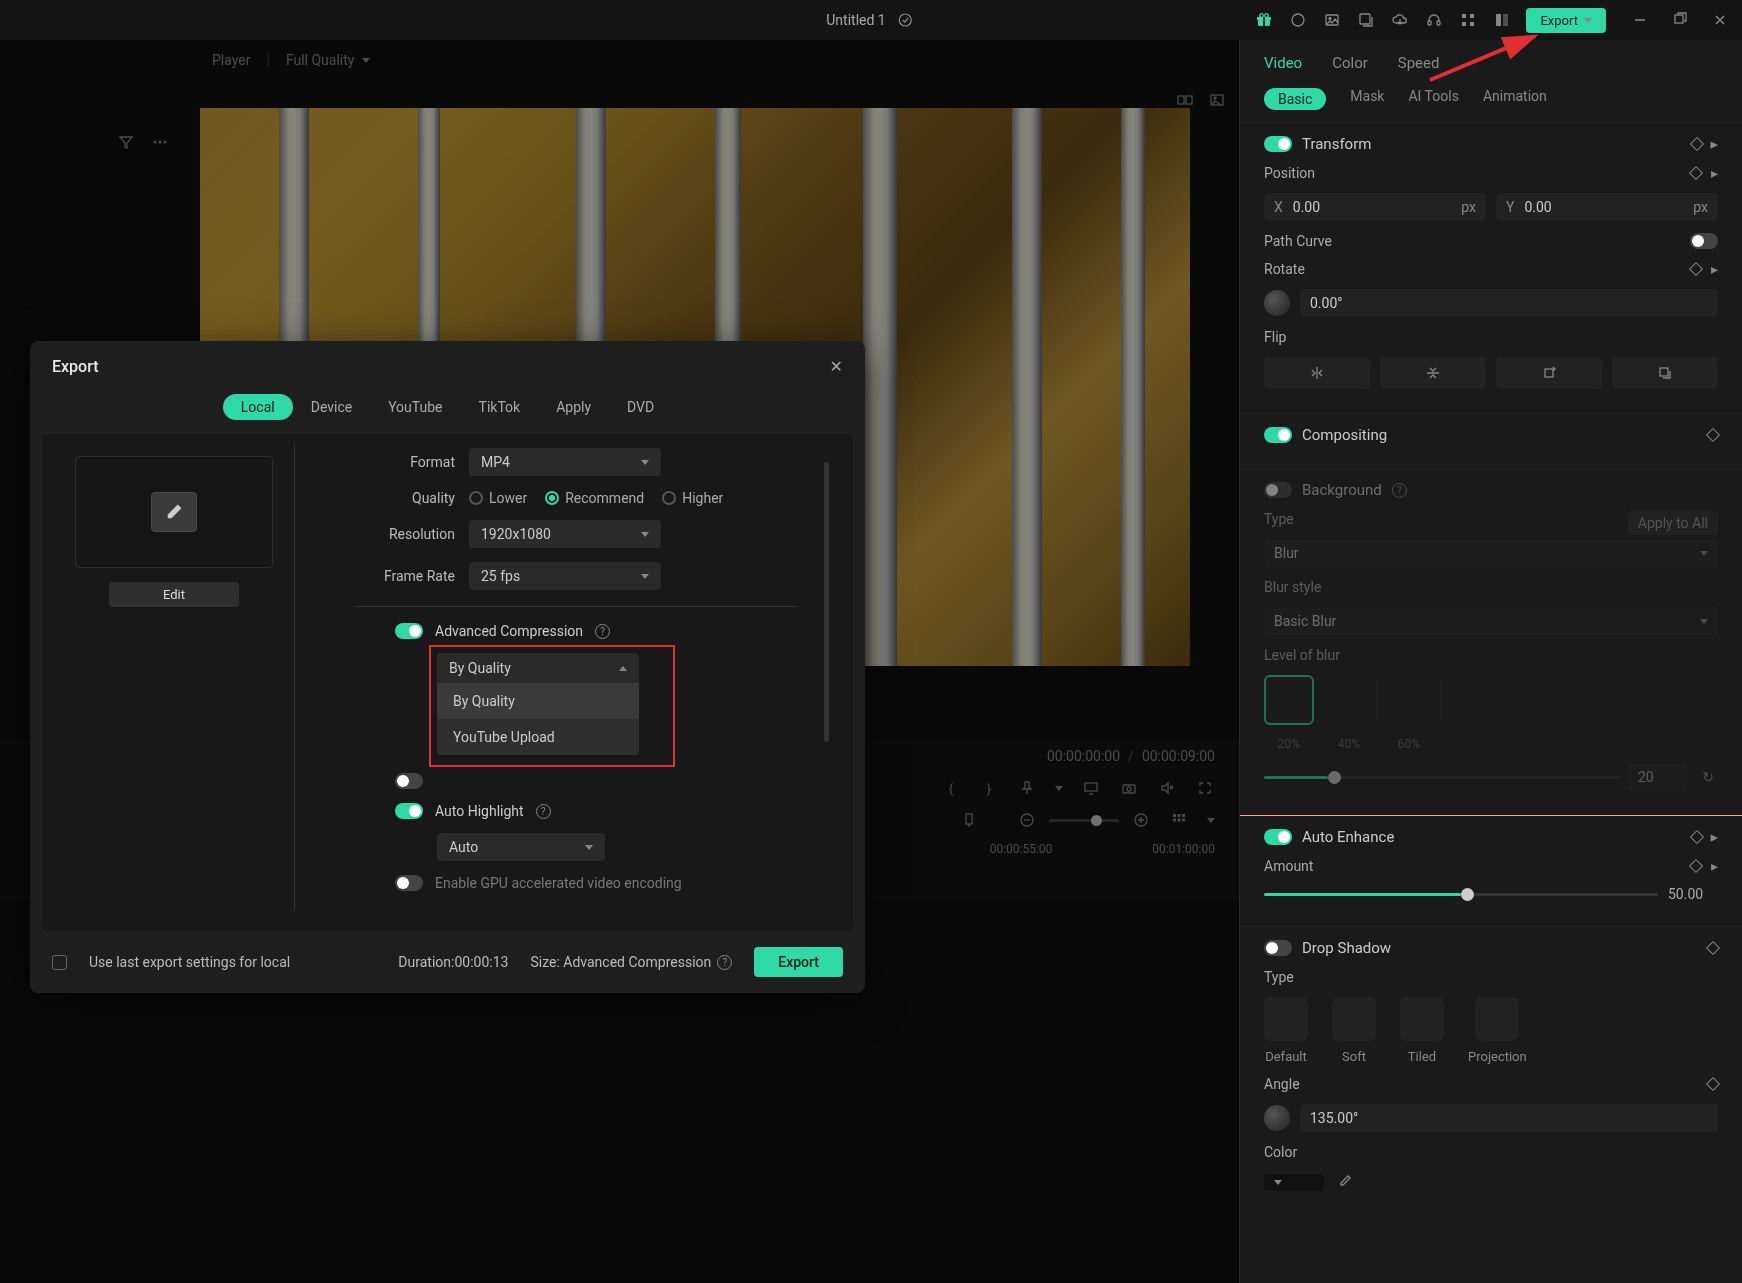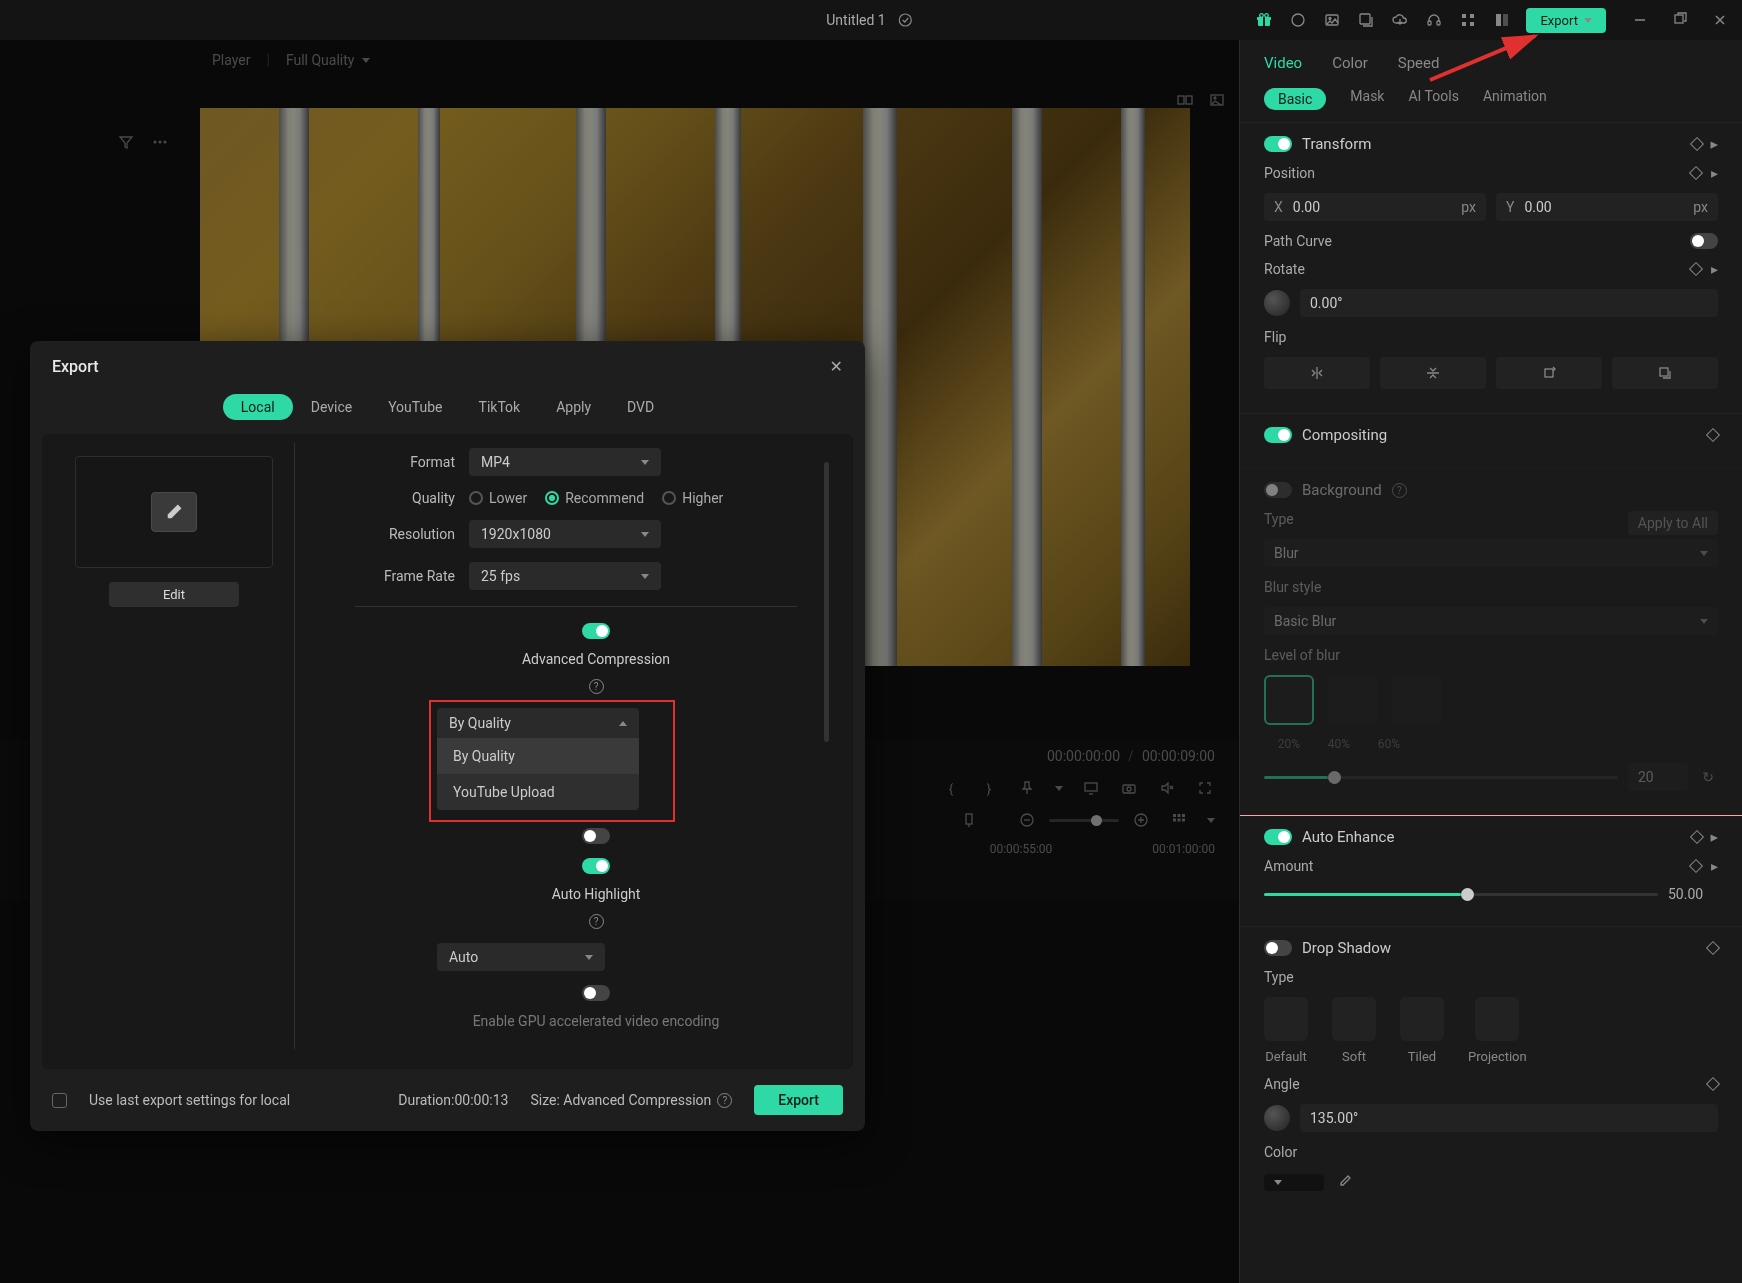--- a/index.html
+++ b/index.html
@@ -56,21 +56,21 @@
 .xy-input .lbl { color: #888; }
 .xy-input .val { flex: 1; color: #ccc; }
 .xy-input .unit { color: #888; }
 .flip-btns { display: flex; gap: 10px; width: 100%; }
 .flip-btn { flex: 1; background: #222; height: 32px; border-radius: 4px; display: flex; align-items: center; justify-content: center; color: #888; }
 .diamond-icon { width: 10px; height: 10px; border: 1px solid #888; transform: rotate(45deg); display: inline-block; }
 .knob { width: 26px; height: 26px; border-radius: 50%; background: radial-gradient(circle at 35% 35%, #555, #222); }
 .blur-boxes { display: flex; gap: 14px; }
 .blur-box { width: 50px; height: 50px; background: #1f1f1f; border-radius: 6px; }
 .blur-box.active { border: 2px solid #2ed9a6; }
-.blur-labels { display: flex; gap: 0; color: #666; font-size: 12px; }
+.blur-labels { display: flex; gap: 10px; color: #666; font-size: 12px; }
 .blur-labels span { width: 50px; text-align: center; }
 .slider-line { height: 3px; background: #333; position: relative; flex: 1; border-radius: 2px; }
 .slider-fill { position: absolute; left: 0; height: 100%; background: #2ed9a6; border-radius: 2px; }
 .slider-thumb { position: absolute; top: -5px; width: 13px; height: 13px; background: #ccc; border-radius: 50%; }
 .shadow-types { display: flex; gap: 24px; }
 .shadow-type { display: flex; flex-direction: column; align-items: center; gap: 8px; }
 .shadow-box { width: 44px; height: 44px; background: #222; border-radius: 6px; }
 .shadow-type span { color: #888; font-size: 13px; }
 .rp-dimmed { opacity: 0.45; }
 .apply-all { position: absolute; right: 0; top: 0; background: #2a2a2a; padding: 4px 10px; border-radius: 4px; font-size: 14px; color: #999; }
@@ -95,21 +95,21 @@
 .form-row { display: flex; align-items: center; margin-bottom: 14px; gap: 14px; }
 .form-label { width: 100px; text-align: right; color: #bbb; font-size: 14px; }
 .form-select { flex: 1; max-width: 192px; background: #2a2a2a; padding: 6px 12px; border-radius: 4px; display: flex; align-items: center; justify-content: space-between; color: #ccc; font-size: 14px; cursor: pointer; }
 .chev { width: 0; height: 0; border-left: 4px solid transparent; border-right: 4px solid transparent; border-top: 5px solid #888; }
 .chev.up { border-top: none; border-bottom: 5px solid #888; }
 .radio-group { display: flex; gap: 18px; align-items: center; }
 .radio { display: flex; align-items: center; gap: 6px; color: #aaa; font-size: 14px; cursor: pointer; }
 .radio-dot { width: 14px; height: 14px; border-radius: 50%; border: 2px solid #555; }
 .radio.checked .radio-dot { border-color: #2ed9a6; background: radial-gradient(circle, #2ed9a6 40%, transparent 45%); }
 .divider-h { height: 1px; background: #2f2f2f; margin: 16px 0; }
-.toggle-row { display: flex; align-items: center; gap: 12px; color: #ccc; font-size: 14px; margin-bottom: 14px; margin-left: 40px; flex-direction: column; }
+.toggle-row { display: flex; align-items: center; gap: 12px; color: #ccc; font-size: 14px; margin-bottom: 14px; margin-left: 40px; }
 .toggle-row.off-row { color: #777; }
 .help-circle { width: 15px; height: 15px; border-radius: 50%; border: 1px solid #888; display: flex; align-items: center; justify-content: center; font-size: 10px; color: #888; }
 .compress-select-wrap { position: relative; margin-left: 82px; width: 202px; }
 .compress-select { background: #2a2a2a; padding: 7px 12px; border-radius: 4px 4px 0 0; display: flex; align-items: center; justify-content: space-between; color: #ccc; font-size: 14px; cursor: pointer; }
 .dropdown-menu { background: #2f2f2f; border-radius: 0 0 4px 4px; overflow: hidden; }
 .dropdown-item { padding: 10px 16px; color: #ccc; font-size: 14px; cursor: pointer; }
 .dropdown-item:hover, .dropdown-item.hover { background: #3a3a3a; }
 .red-box { position: absolute; border: 2px solid #e03030; pointer-events: none; }
 .modal-footer { display: flex; align-items: center; padding: 16px 22px; gap: 22px; }
 .checkbox { width: 15px; height: 15px; border: 1px solid #666; border-radius: 3px; }

